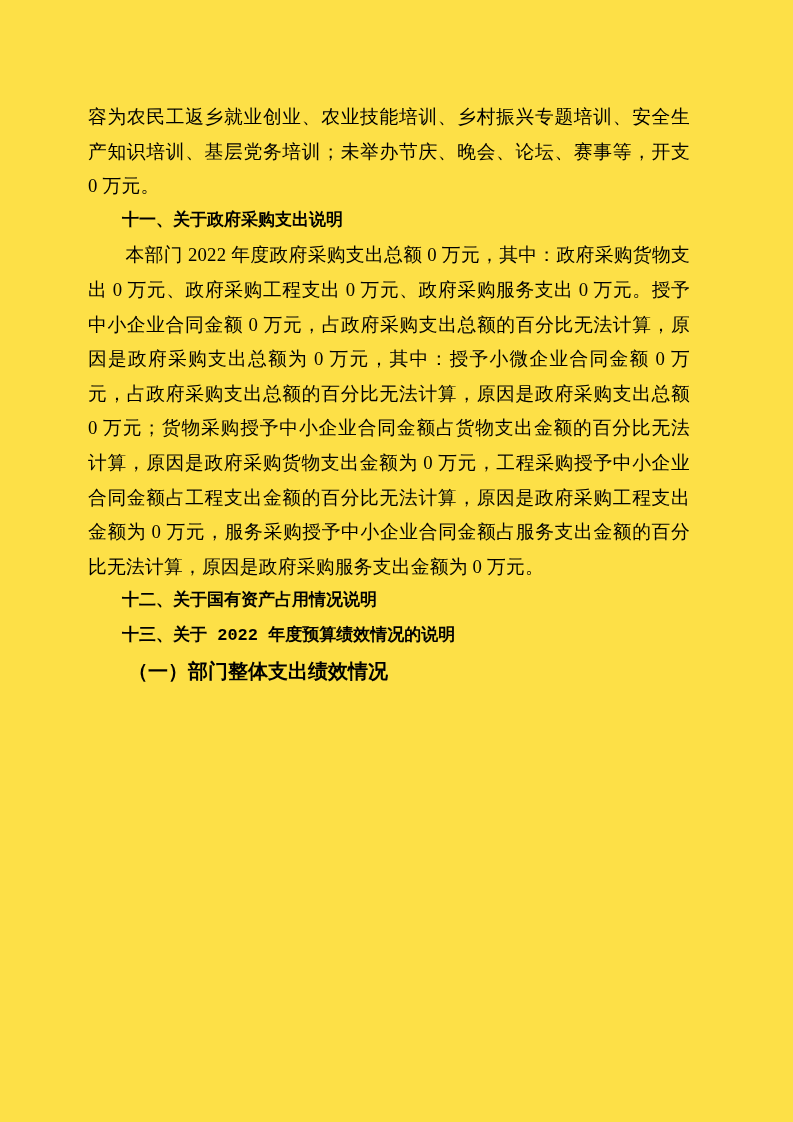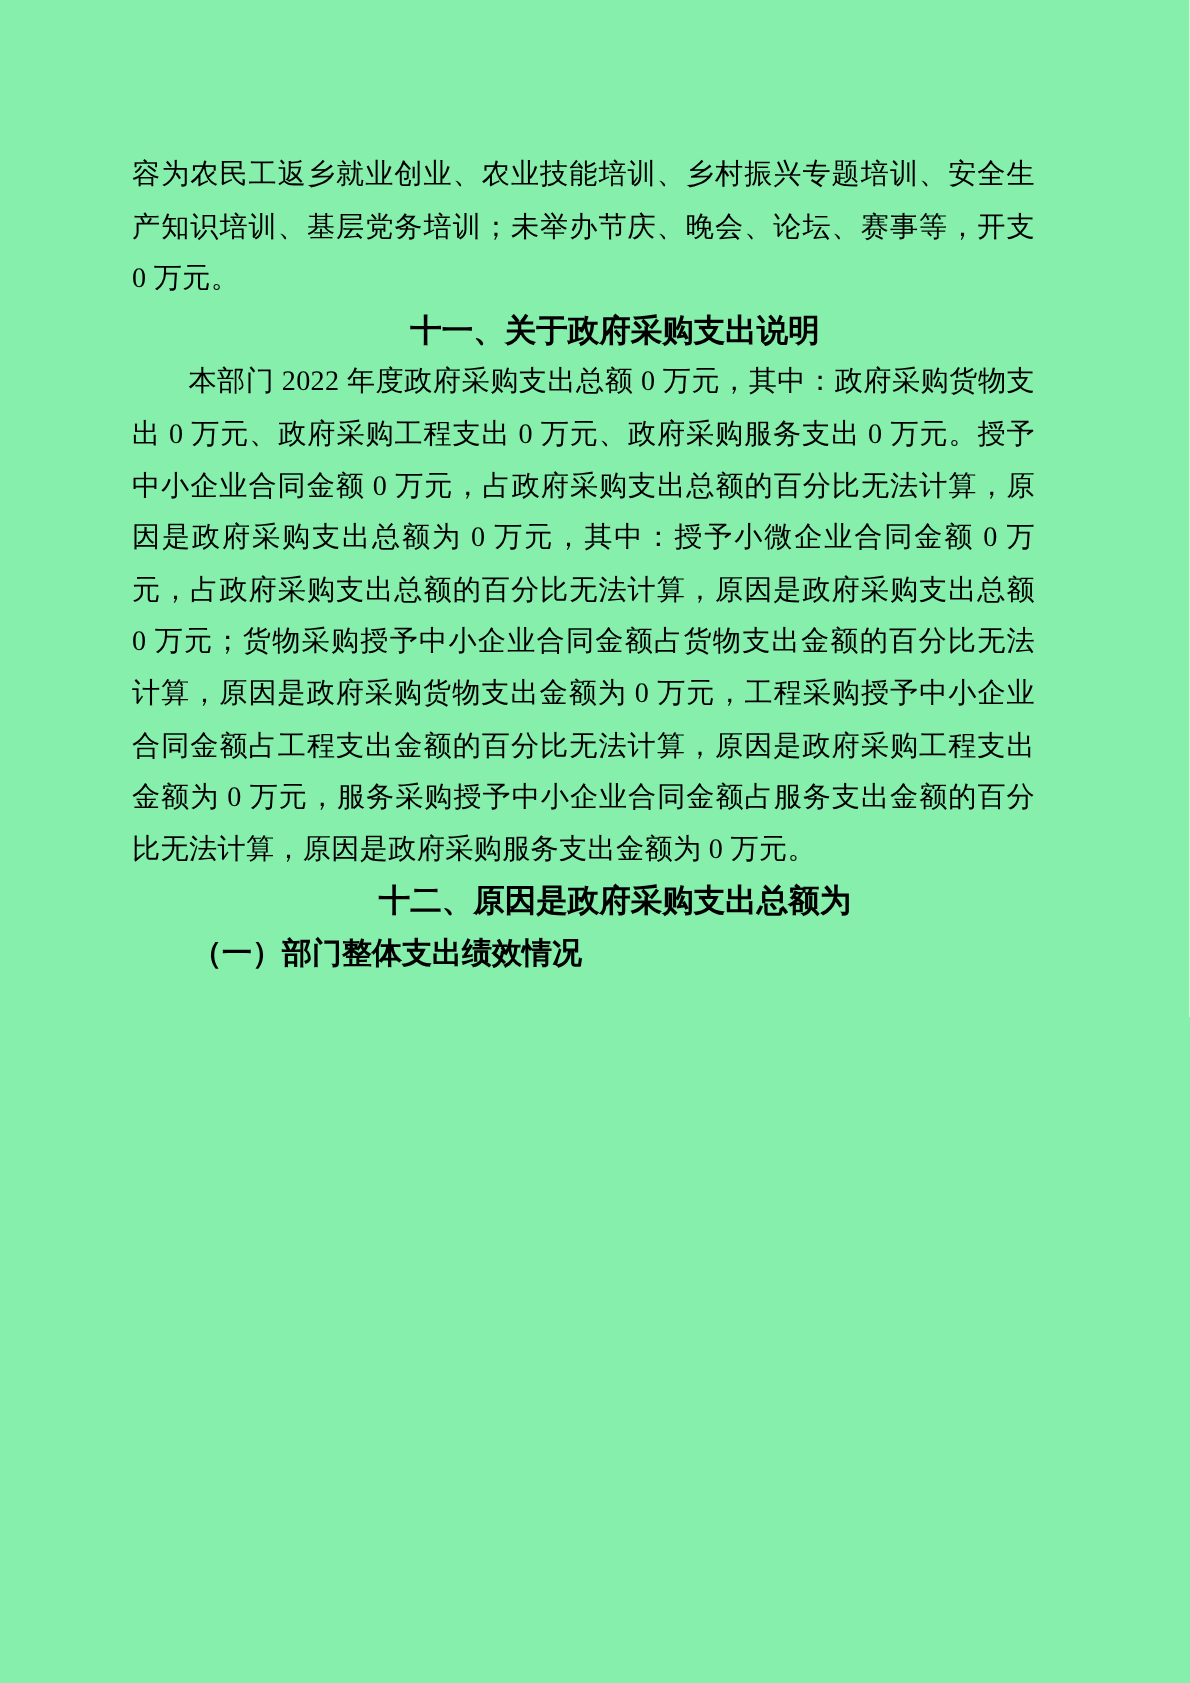--- a/index.html
+++ b/index.html
@@ -4,21 +4,21 @@
 <style>
   html, body {
     margin: 0;
     padding: 0;
     background: #ffffff;
   }
   .page {
     position: relative;
     width: 793px;
     height: 1122px;
-    background: #86efac;
+    background: #fde047;
     overflow: hidden;
   }
   .content {
     position: absolute;
     left: 88px;
     top: 100px;
     width: 602px;
     color: #000000;
   }
   .content p, .content h2, .content h3 {
@@ -32,25 +32,25 @@
     font-weight: normal;
     text-align: justify;
     text-justify: inter-ideograph;
     text-indent: 2em;
     letter-spacing: 0.2px;
   }
   p.body.no-indent {
     text-indent: 0;
   }
   h2.heading {
-    font-family: Liberation Sans, sans-serif;
+    font-family: Liberation Mono, monospace;
     font-weight: bold;
-    font-size: 21px;
+    font-size: 17px;
     text-indent: 2em;
-    text-align: center;
+    text-align: left;
   }
   h3.subheading {
     font-family: "Liberation Serif", "DejaVu Serif", serif;
     font-weight: bold;
     font-size: 20px;
     text-indent: 2em;
     text-align: left;
   }
 </style>
 </head>
@@ -58,21 +58,22 @@
 
 <div class="page">
   <div class="content">
 
     <p class="body no-indent">容为农民工返乡就业创业、农业技能培训、乡村振兴专题培训、安全生产知识培训、基层党务培训；未举办节庆、晚会、论坛、赛事等，开支 0 万元。</p>
 
     <h2 class="heading">十一、关于政府采购支出说明</h2>
 
     <p class="body">本部门 2022 年度政府采购支出总额 0 万元，其中：政府采购货物支出 0 万元、政府采购工程支出 0 万元、政府采购服务支出 0 万元。授予中小企业合同金额 0 万元，占政府采购支出总额的百分比无法计算，原因是政府采购支出总额为 0 万元，其中：授予小微企业合同金额 0 万元，占政府采购支出总额的百分比无法计算，原因是政府采购支出总额 0 万元；货物采购授予中小企业合同金额占货物支出金额的百分比无法计算，原因是政府采购货物支出金额为 0 万元，工程采购授予中小企业合同金额占工程支出金额的百分比无法计算，原因是政府采购工程支出金额为 0 万元，服务采购授予中小企业合同金额占服务支出金额的百分比无法计算，原因是政府采购服务支出金额为 0 万元。</p>
 
-    <h2 class="heading">十二、原因是政府采购支出总额为</h2>
+    <h2 class="heading">十二、关于国有资产占用情况说明</h2>
 
 
+    <h2 class="heading">十三、关于 2022 年度预算绩效情况的说明</h2>
 
     <h3 class="subheading">（一）部门整体支出绩效情况</h3>
 
 
   </div>
 </div>
 
 </body></html>

